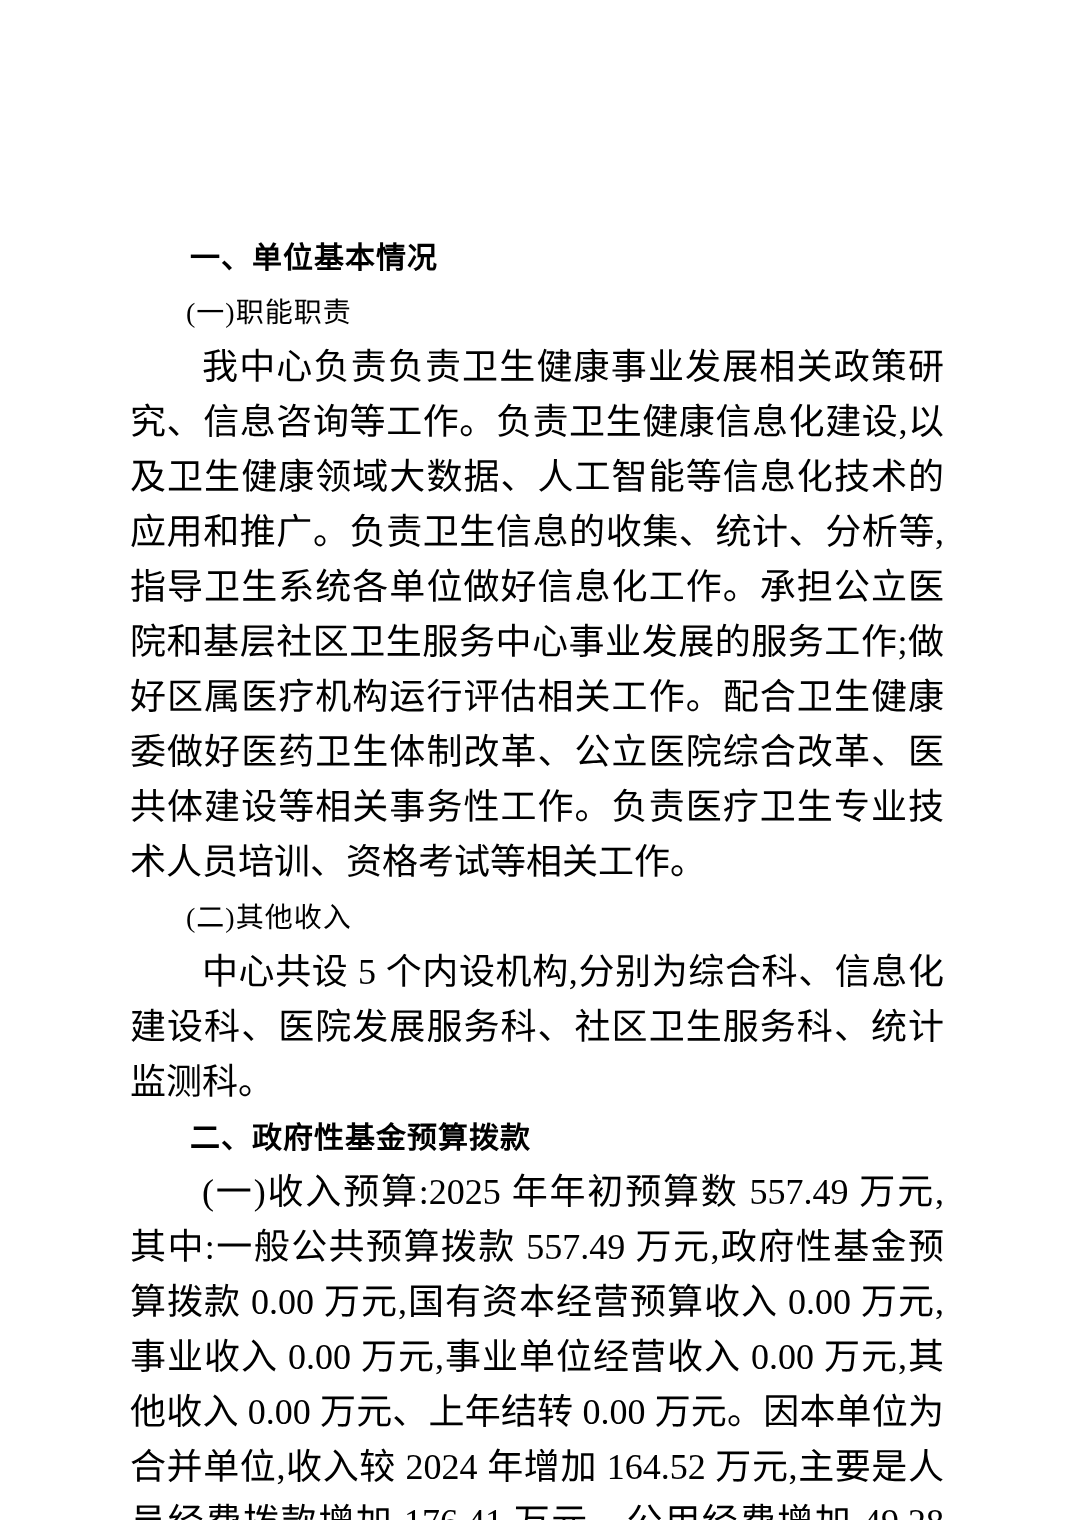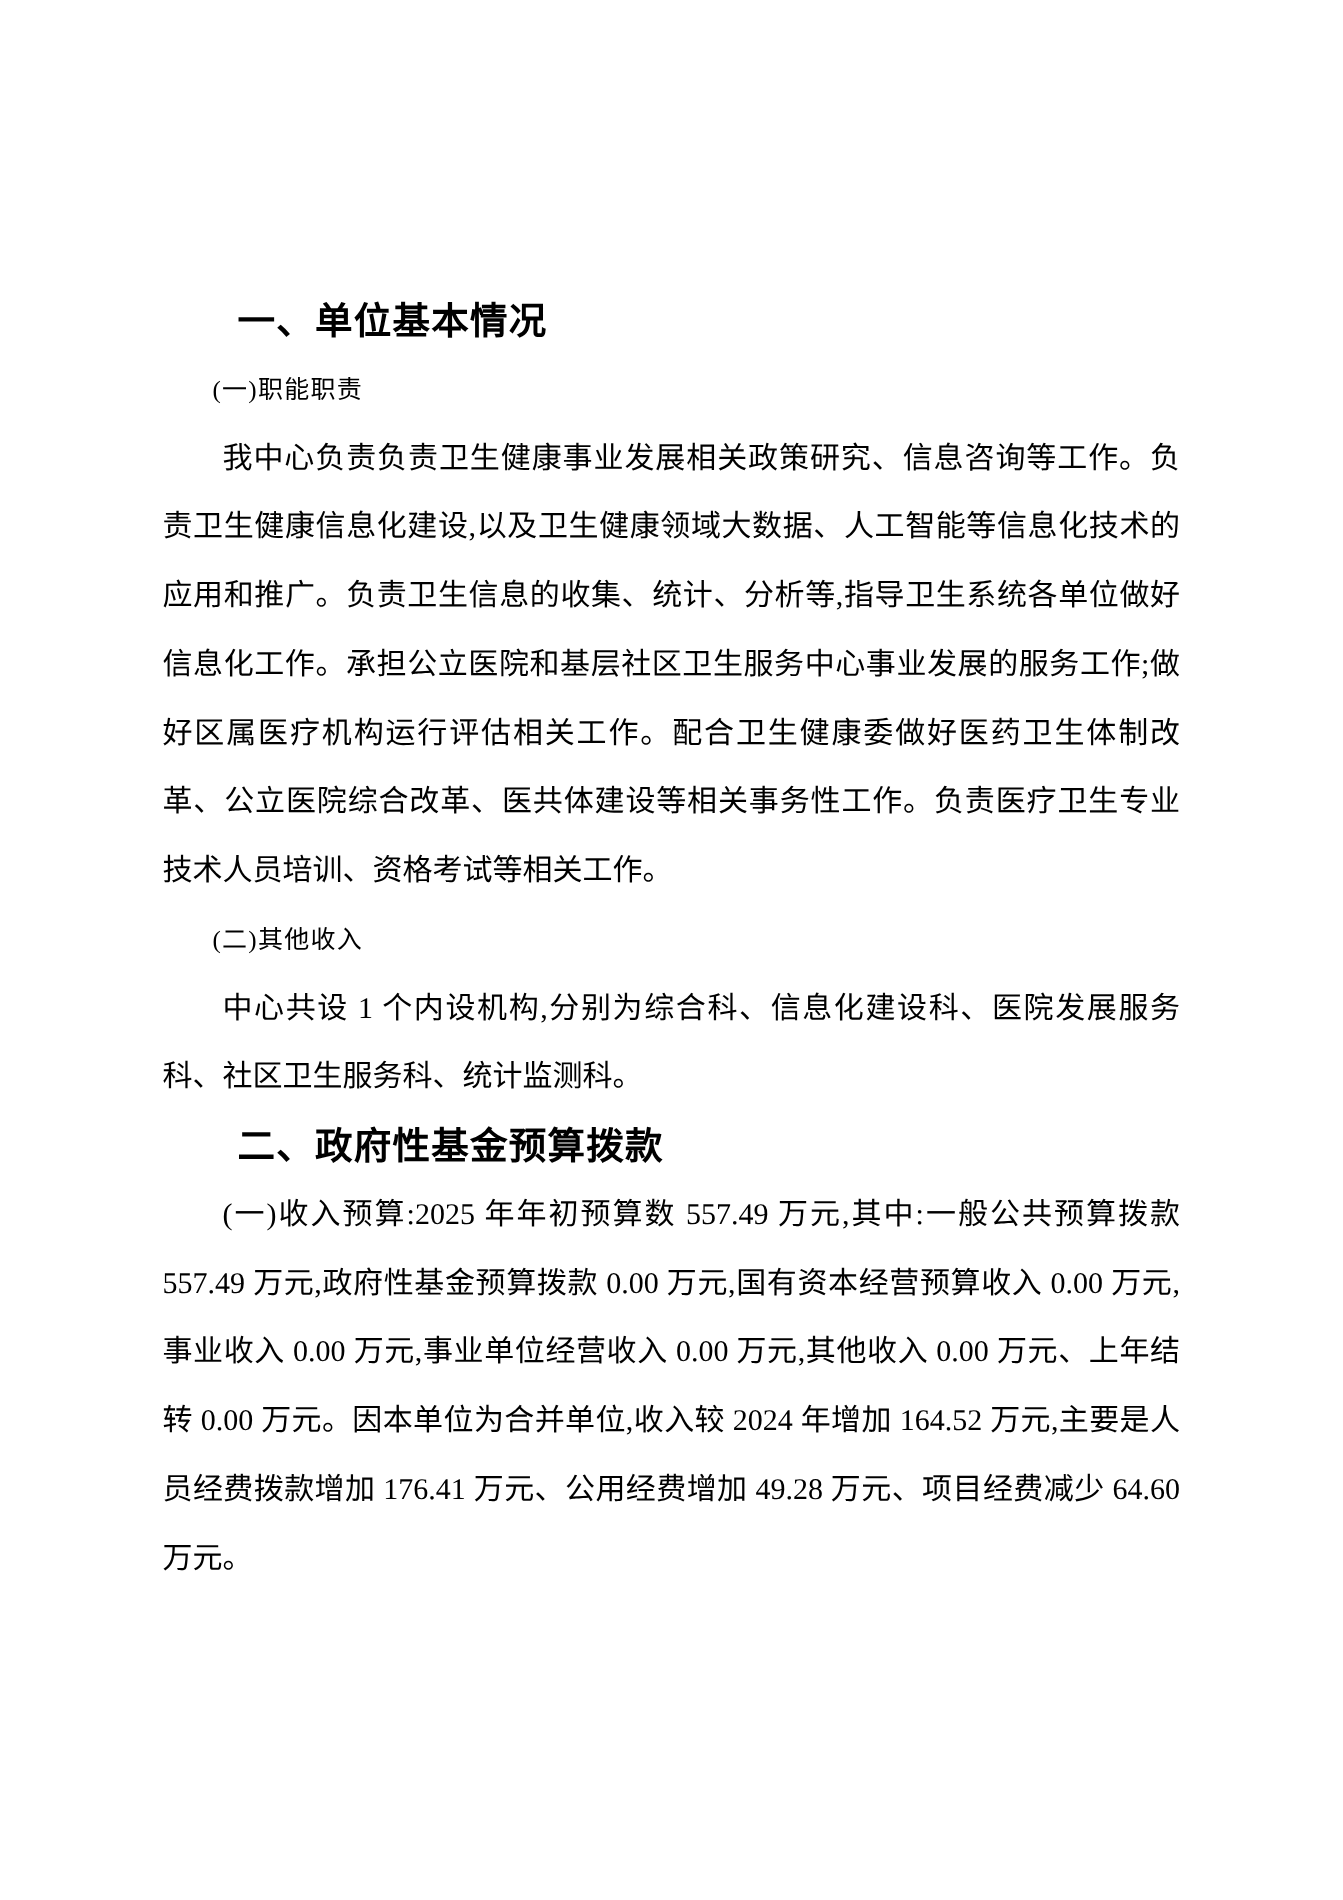--- a/index.html
+++ b/index.html
@@ -32,44 +32,44 @@
     font-size: 30px;
     line-height: 55px;
     text-indent: 2em;
     color: #000000;
     letter-spacing: 1px;
   }
   .h2 {
     margin: 0;
     font-family: "Liberation Serif", "DejaVu Serif", serif;
     font-weight: normal;
-    font-size: 20px;
+    font-size: 28px;
     line-height: 55px;
     text-indent: 2em;
     color: #000000;
     letter-spacing: 1px;
   }
   .para {
     margin: 0;
     font-family: "Liberation Serif", "DejaVu Serif", serif;
     font-weight: normal;
-    font-size: 24px;
+    font-size: 36px;
     line-height: 55px;
     text-indent: 2em;
     text-align: justify;
     text-justify: inter-ideograph;
     color: #000000;
   }
 </style>
 </head>
 <body>
 
 <div class="page">
   <div class="content">
     <h2 class="h1">一、单位基本情况</h2>
     <h3 class="h2">(一)职能职责</h3>
     <p class="para">我中心负责负责卫生健康事业发展相关政策研究、信息咨询等工作。负责卫生健康信息化建设,以及卫生健康领域大数据、人工智能等信息化技术的应用和推广。负责卫生信息的收集、统计、分析等,指导卫生系统各单位做好信息化工作。承担公立医院和基层社区卫生服务中心事业发展的服务工作;做好区属医疗机构运行评估相关工作。配合卫生健康委做好医药卫生体制改革、公立医院综合改革、医共体建设等相关事务性工作。负责医疗卫生专业技术人员培训、资格考试等相关工作。</p>
     <h3 class="h2">(二)其他收入</h3>
-    <p class="para">中心共设 1 个内设机构,分别为综合科、信息化建设科、医院发展服务科、社区卫生服务科、统计监测科。</p>
+    <p class="para">中心共设 5 个内设机构,分别为综合科、信息化建设科、医院发展服务科、社区卫生服务科、统计监测科。</p>
     <h2 class="h1">二、政府性基金预算拨款</h2>
     <p class="para">(一)收入预算:2025 年年初预算数 557.49 万元,其中:一般公共预算拨款 557.49 万元,政府性基金预算拨款 0.00 万元,国有资本经营预算收入 0.00 万元,事业收入 0.00 万元,事业单位经营收入 0.00 万元,其他收入 0.00 万元、上年结转 0.00 万元。因本单位为合并单位,收入较 2024 年增加 164.52 万元,主要是人员经费拨款增加 176.41 万元、公用经费增加 49.28 万元、项目经费减少 64.60 万元。</p>
   </div>
 </div>
 
 </body></html>

